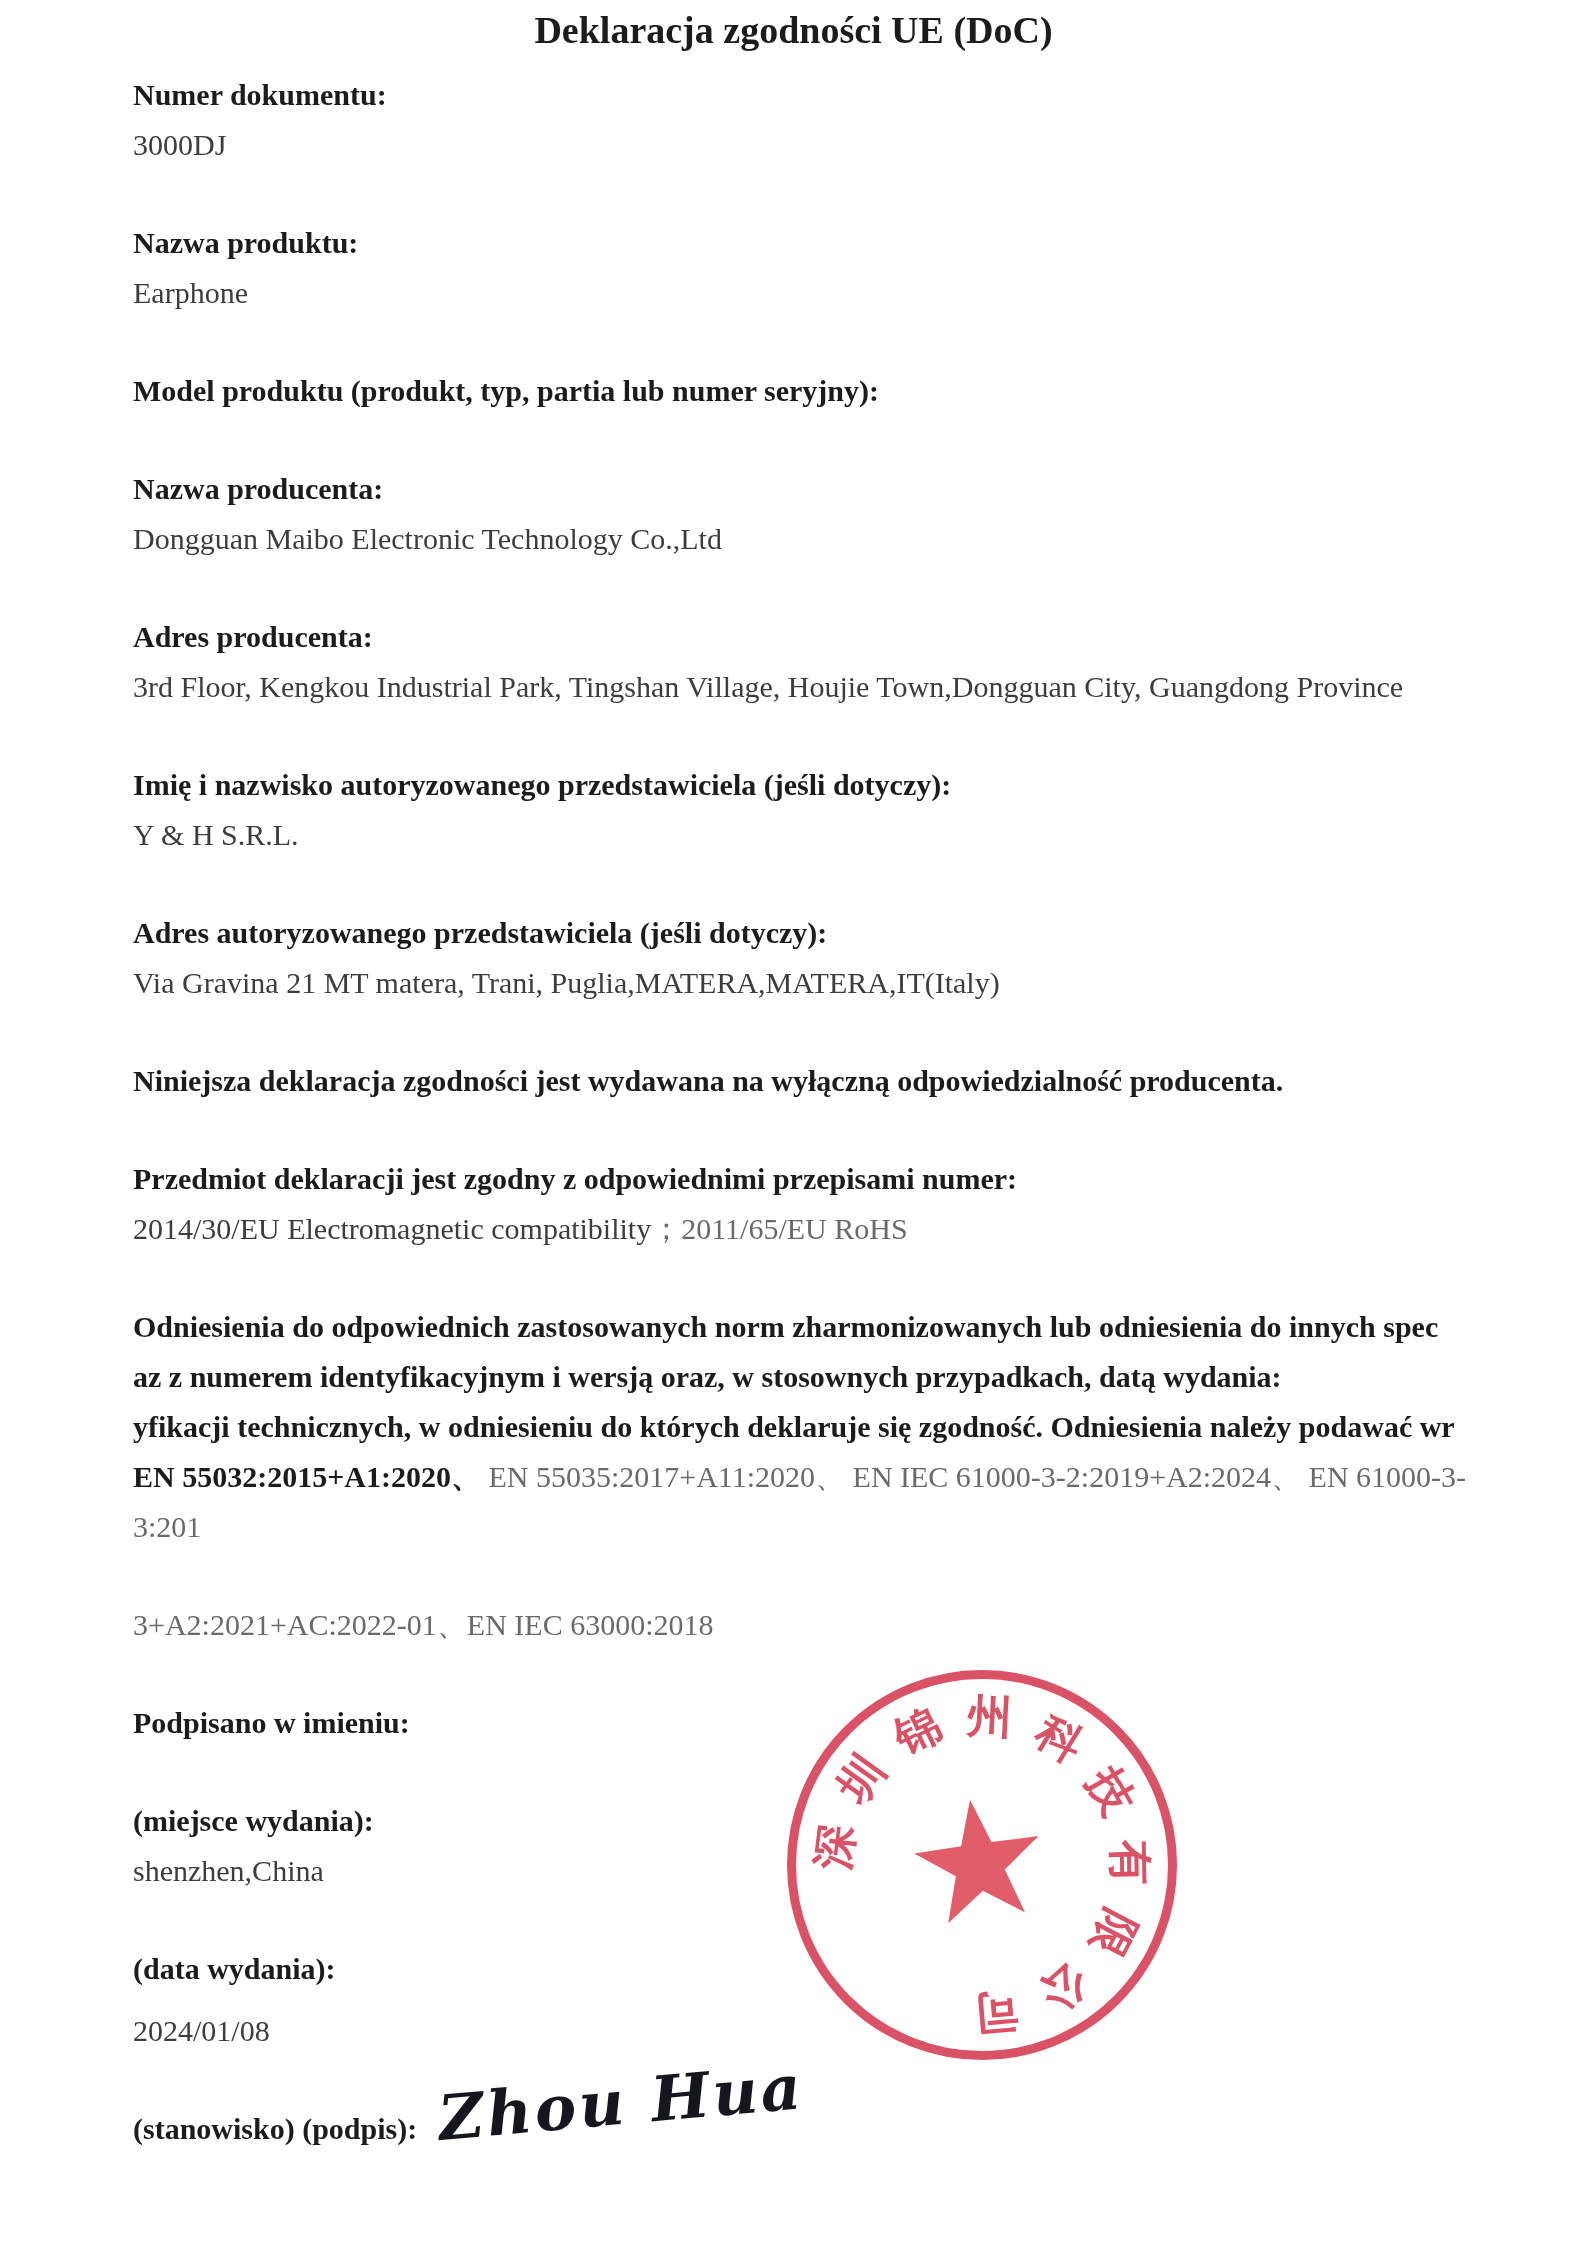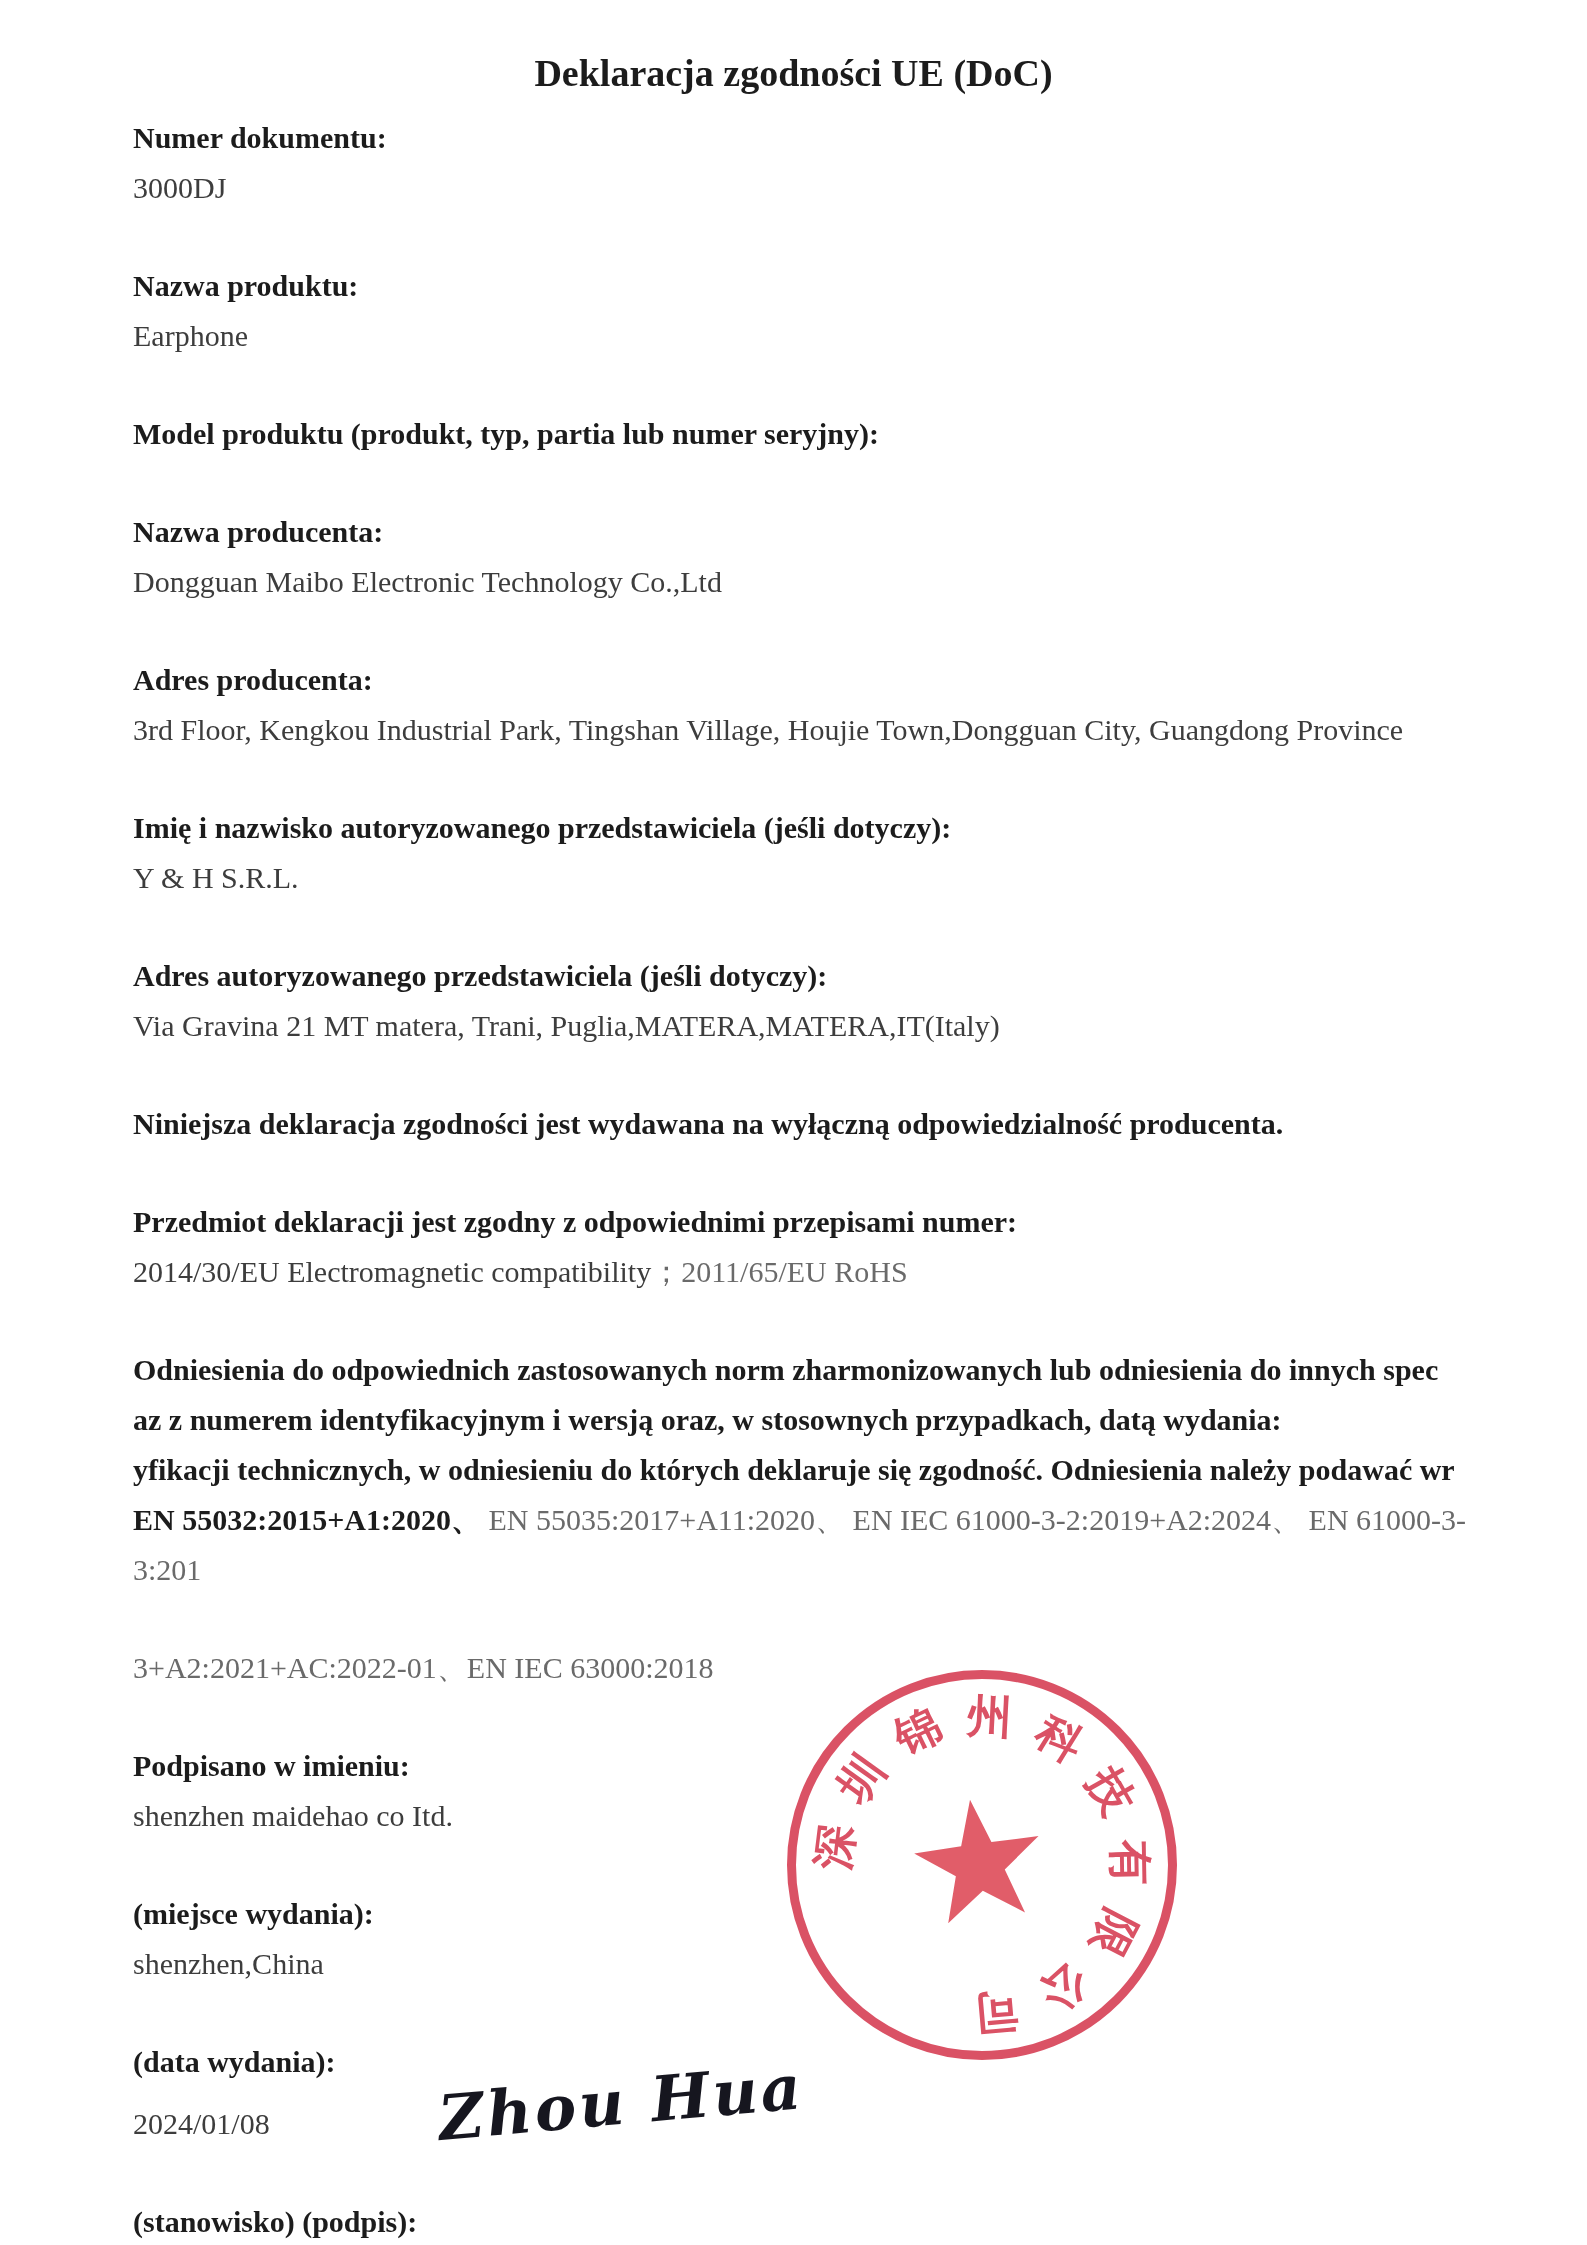--- a/index.html
+++ b/index.html
@@ -9,21 +9,20 @@
   }
   body {
     width: 1587px; height: 2245px;
     font-family: "Liberation Serif", serif;
     overflow: hidden;
     position: relative;
   }
   .page {
     position: relative;
     width: 1587px; height: 2245px;
-    padding-top: 43px;
   }
   .doc-title {
     margin: 0 0 10px 0;
     text-align: center;
     font-size: 38px;
     line-height: 60px;
     font-weight: bold;
     color: #1c1c1c;
     letter-spacing: 0px;
   }
@@ -142,21 +141,20 @@
     <section class="field">
       <div class="label">Odniesienia do odpowiednich zastosowanych norm zharmonizowanych lub odniesienia do innych spec</div>
       <div class="label">az z numerem identyfikacyjnym i wersją oraz, w stosownych przypadkach, datą wydania:</div>
       <div class="label">yfikacji technicznych, w odniesieniu do których deklaruje się zgodność. Odniesienia należy podawać wr</div>
       <div class="value"><span class="label">EN 55032:2015+A1:2020、</span><span class="gray"> EN 55035:2017+A11:2020、 EN IEC 61000-3-2:2019+A2:2024、 EN 61000-3-3:201</span></div>
       <div class="value gray">3+A2:2021+AC:2022-01、EN IEC 63000:2018</div>
     </section>
 
     <section class="field">
       <div class="label">Podpisano w imieniu:</div>
-      <div class="value">shenzhen maidehao co Itd.</div>
     </section>
 
     <section class="field">
       <div class="label">(miejsce wydania):</div>
       <div class="value">shenzhen,China</div>
     </section>
 
     <section class="field">
       <div class="label">(data wydania):</div>
       <div class="value value-extra-gap">2024/01/08</div>

